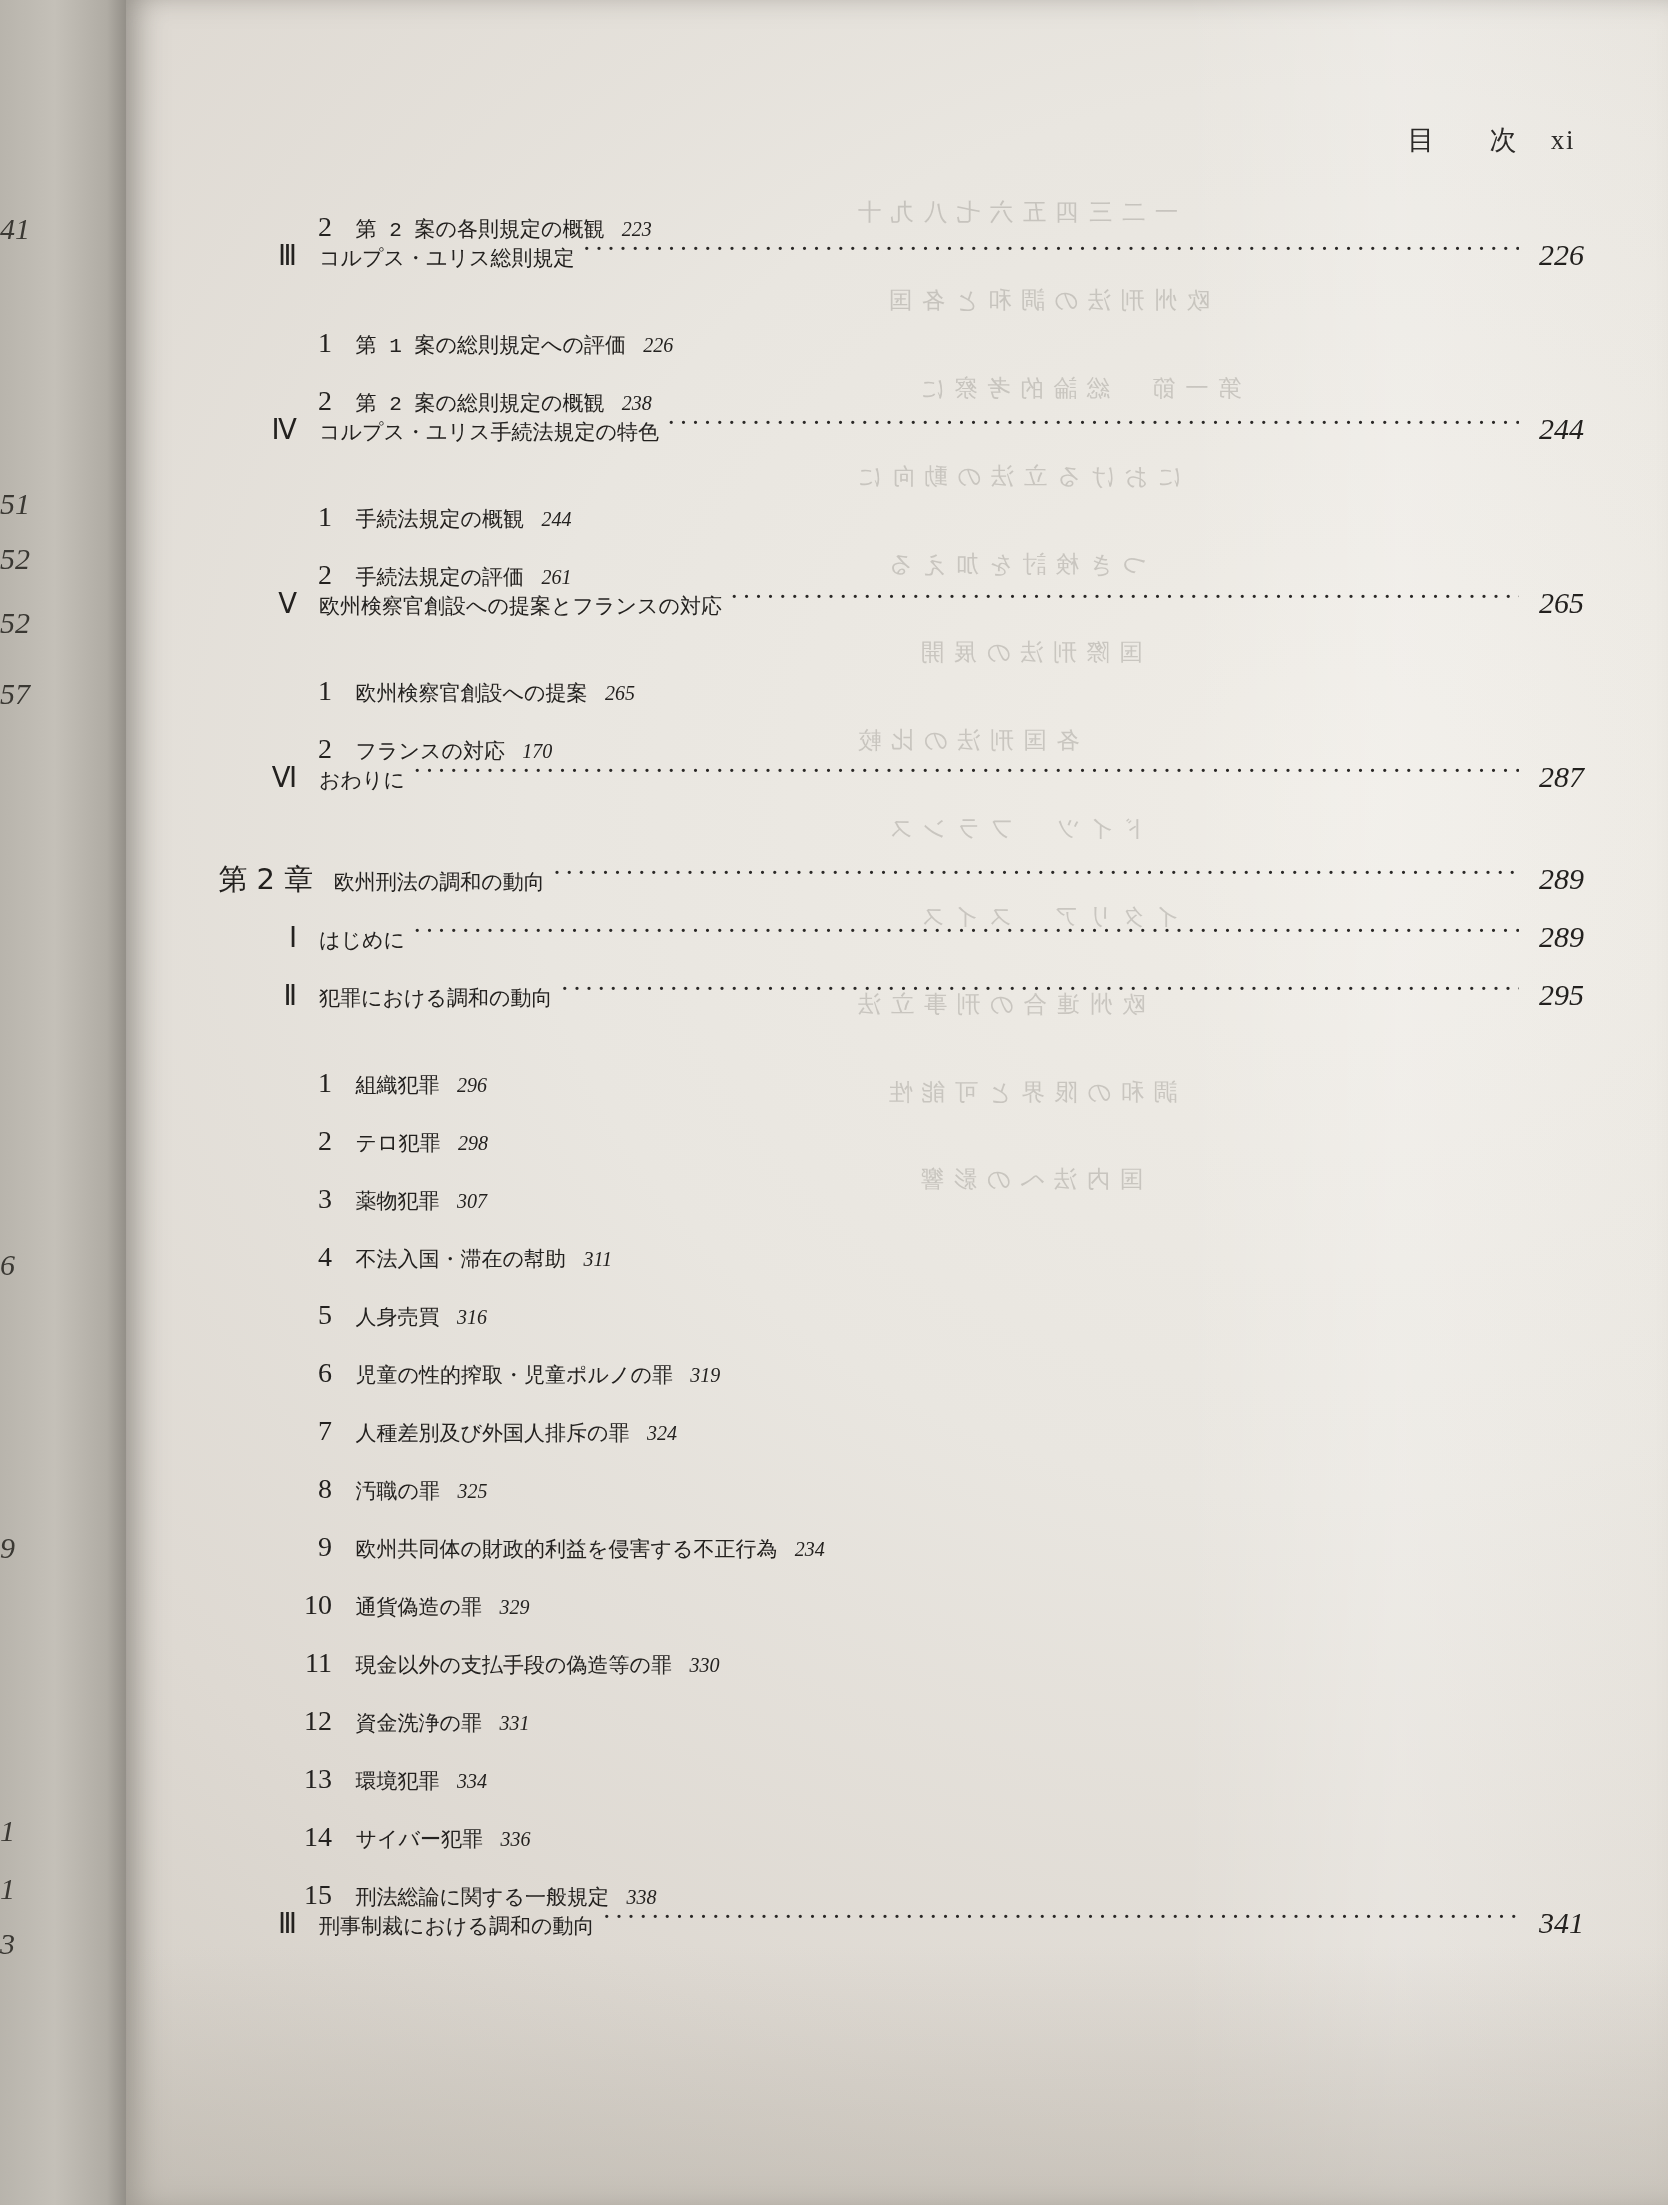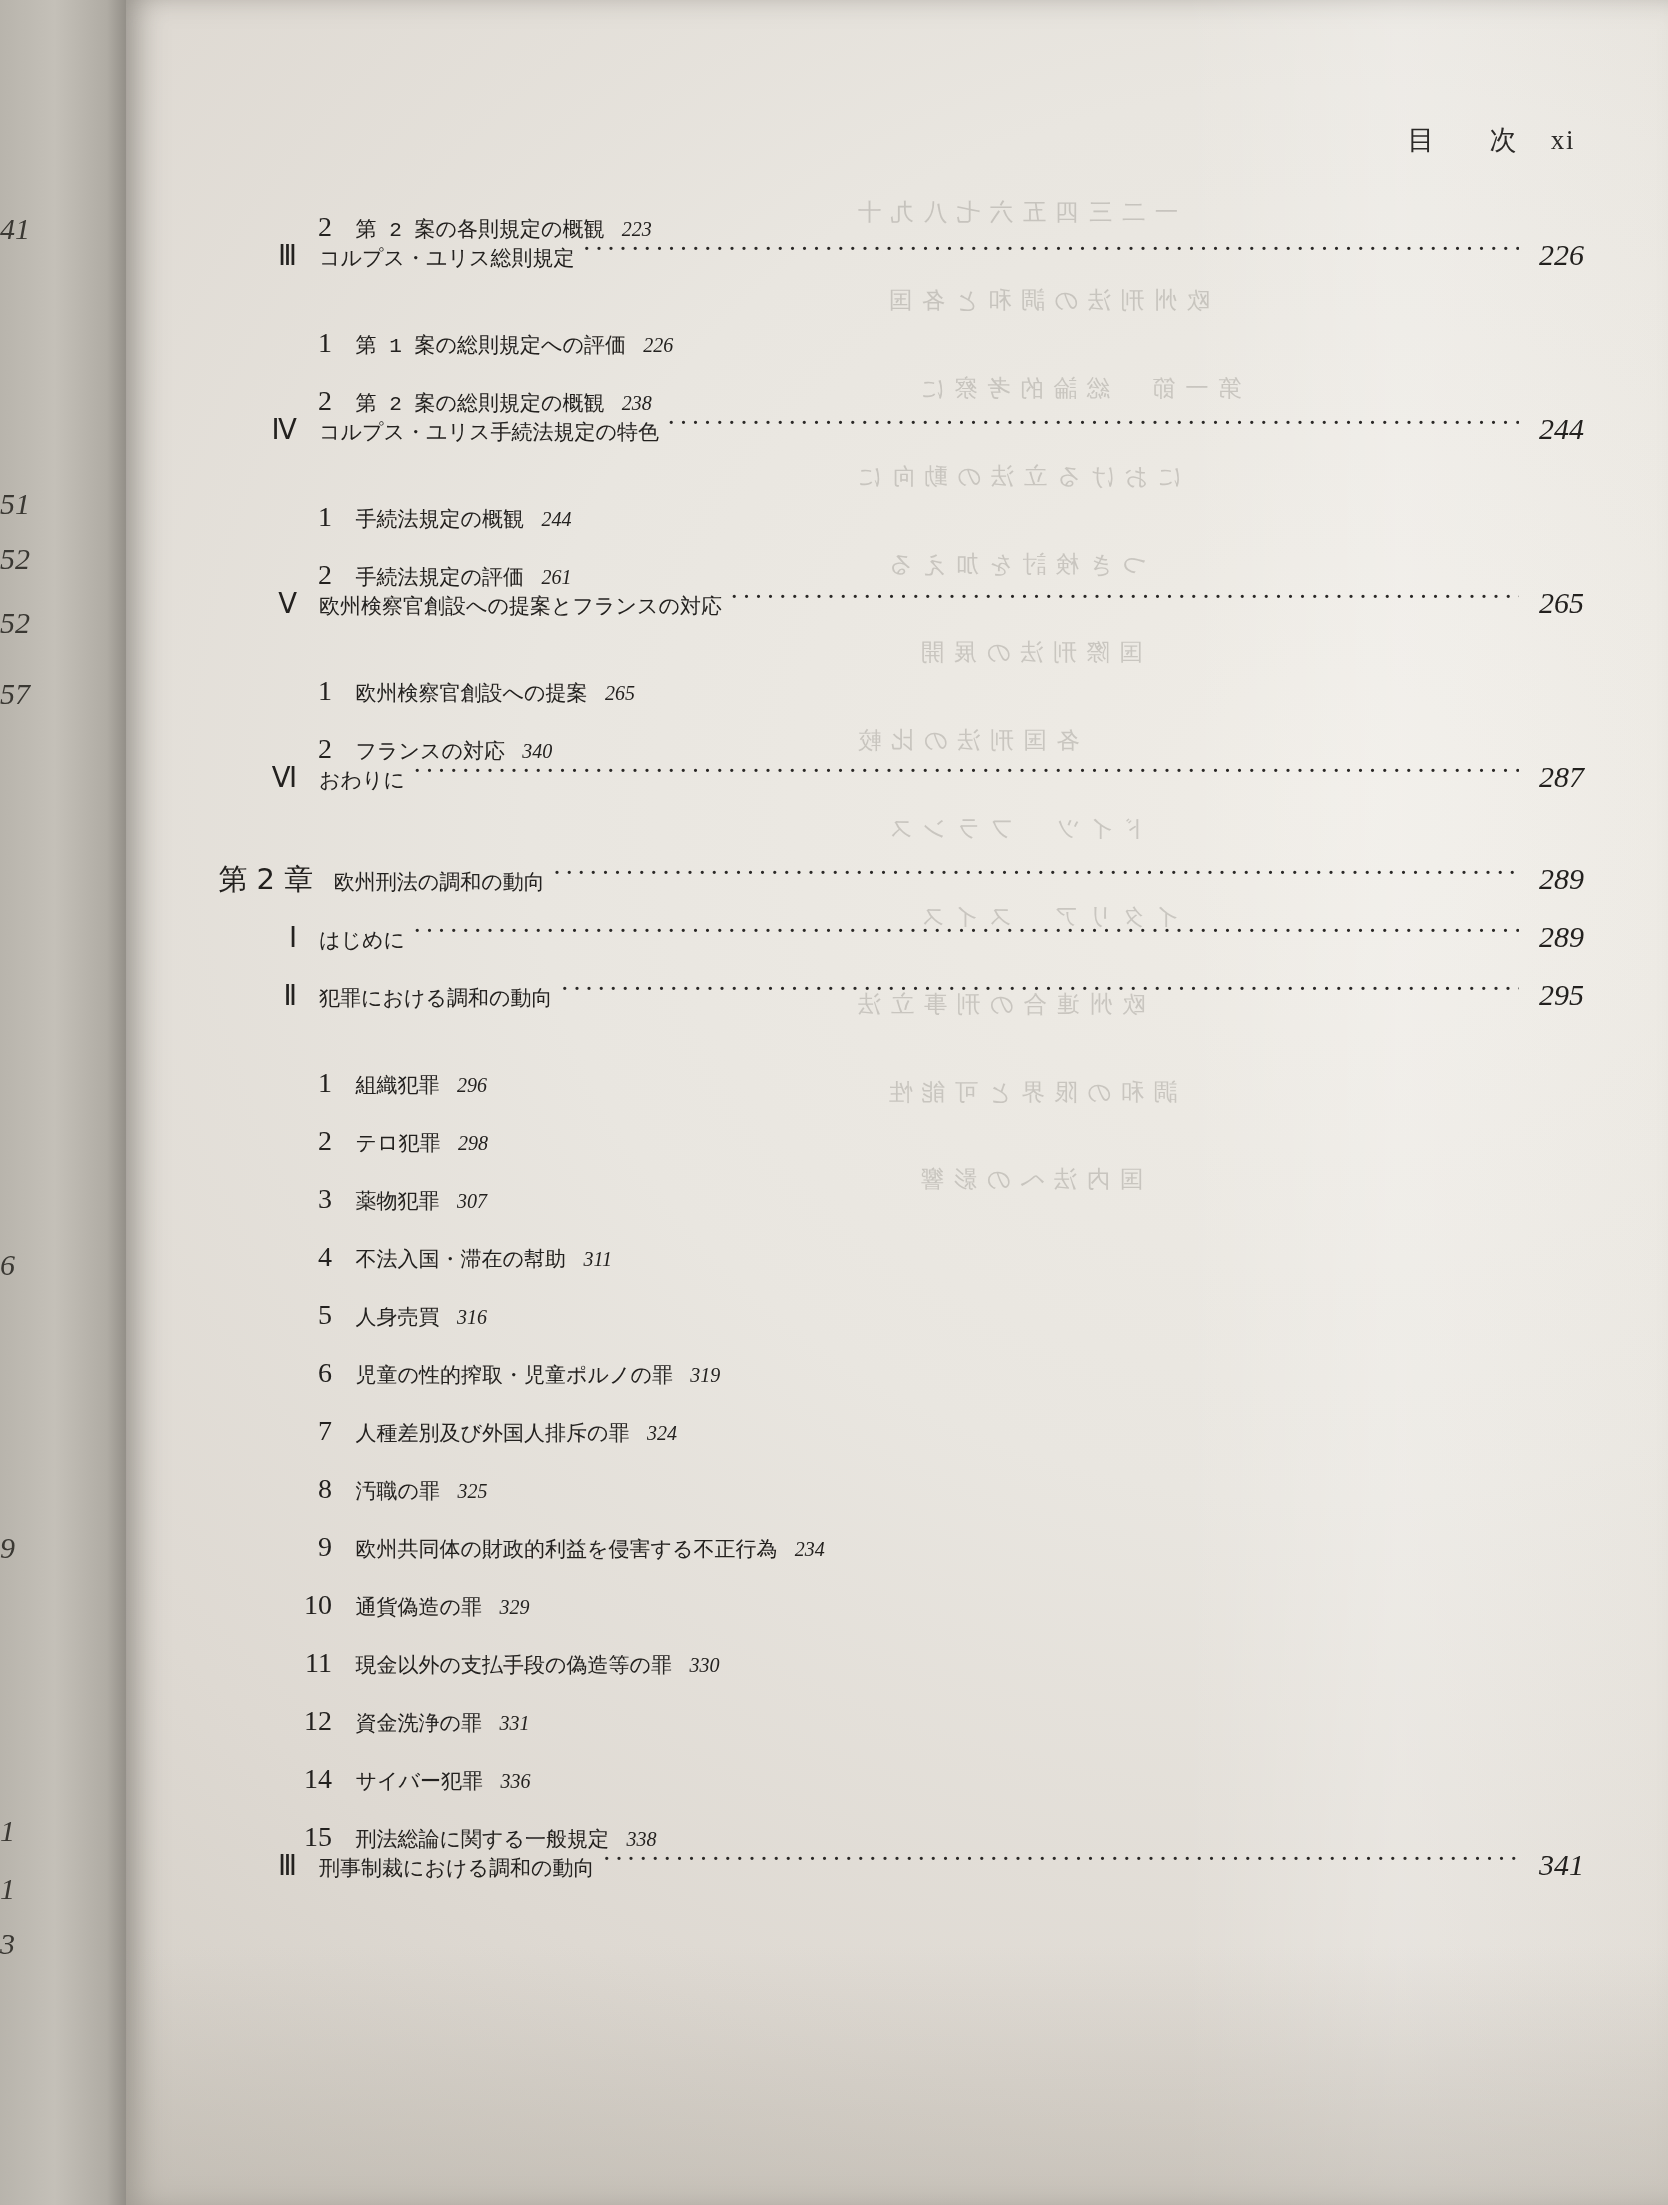--- a/index.html
+++ b/index.html
@@ -230,21 +230,21 @@
           <span class="pageno">265</span>
         </div>
         <div class="row lvl-arabic no-leader">
           <span class="num">1</span>
           <span class="label">欧州検察官創設への提案</span>
           <span class="inline-page">265</span>
         </div>
         <div class="row lvl-arabic no-leader">
           <span class="num">2</span>
           <span class="label">フランスの対応</span>
-          <span class="inline-page">340</span>
+          <span class="inline-page">170</span>
         </div>
         <div class="row lvl-roman">
           <span class="num">Ⅵ</span>
           <span class="label">おわりに</span>
           <span class="leader"></span>
           <span class="pageno">287</span>
         </div>
         <div class="row lvl-chapter">
           <span class="num">第 2 章</span>
           <span class="label">欧州刑法の調和の動向</span>
@@ -317,20 +317,25 @@
           <span class="num">11</span>
           <span class="label">現金以外の支払手段の偽造等の罪</span>
           <span class="inline-page">330</span>
         </div>
         <div class="row lvl-arabic no-leader">
           <span class="num">12</span>
           <span class="label">資金洗浄の罪</span>
           <span class="inline-page">331</span>
         </div>
         <div class="row lvl-arabic no-leader">
+          <span class="num">13</span>
+          <span class="label">環境犯罪</span>
+          <span class="inline-page">334</span>
+        </div>
+        <div class="row lvl-arabic no-leader">
           <span class="num">14</span>
           <span class="label">サイバー犯罪</span>
           <span class="inline-page">336</span>
         </div>
         <div class="row lvl-arabic no-leader">
           <span class="num">15</span>
           <span class="label">刑法総論に関する一般規定</span>
           <span class="inline-page">338</span>
         </div>
         <div class="row lvl-roman">

